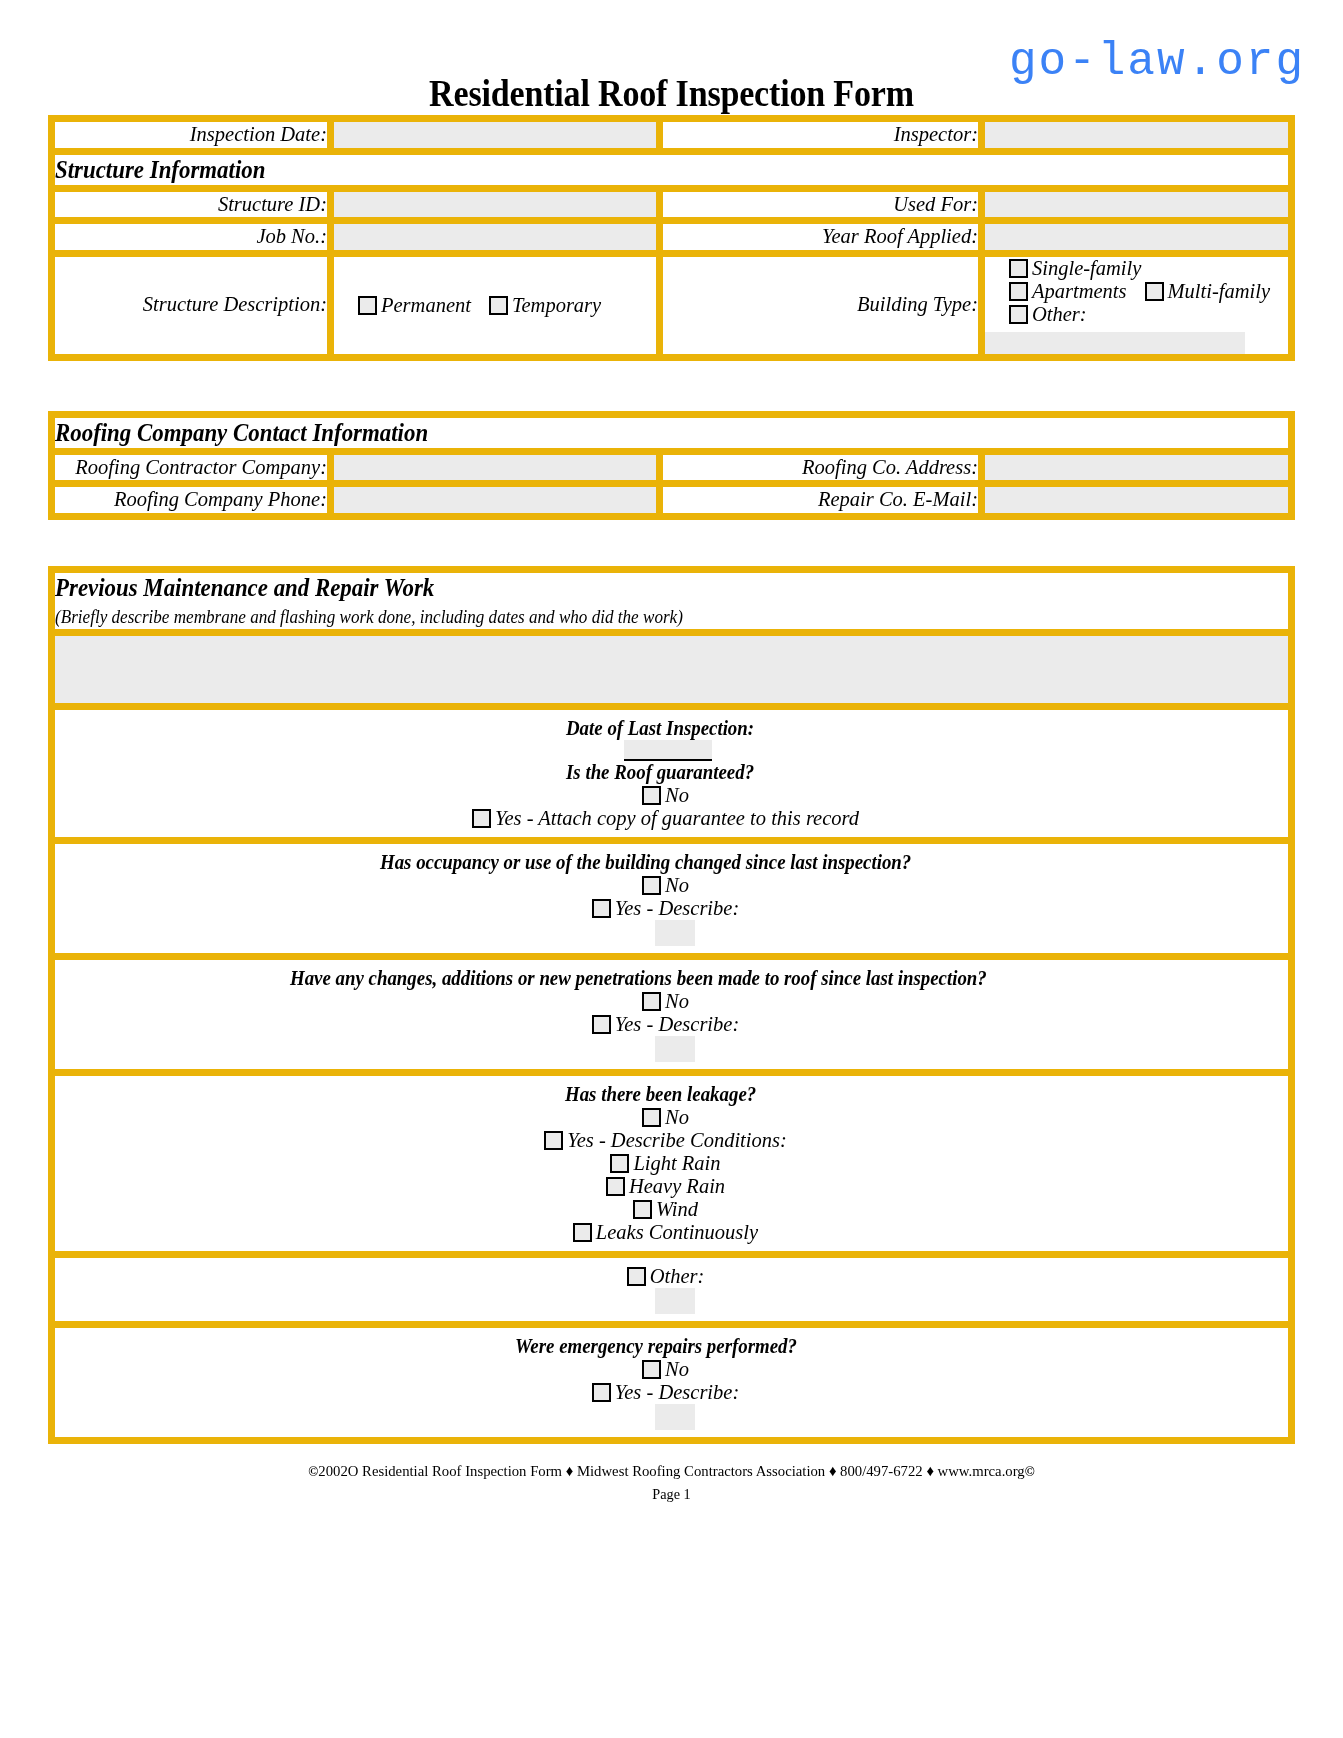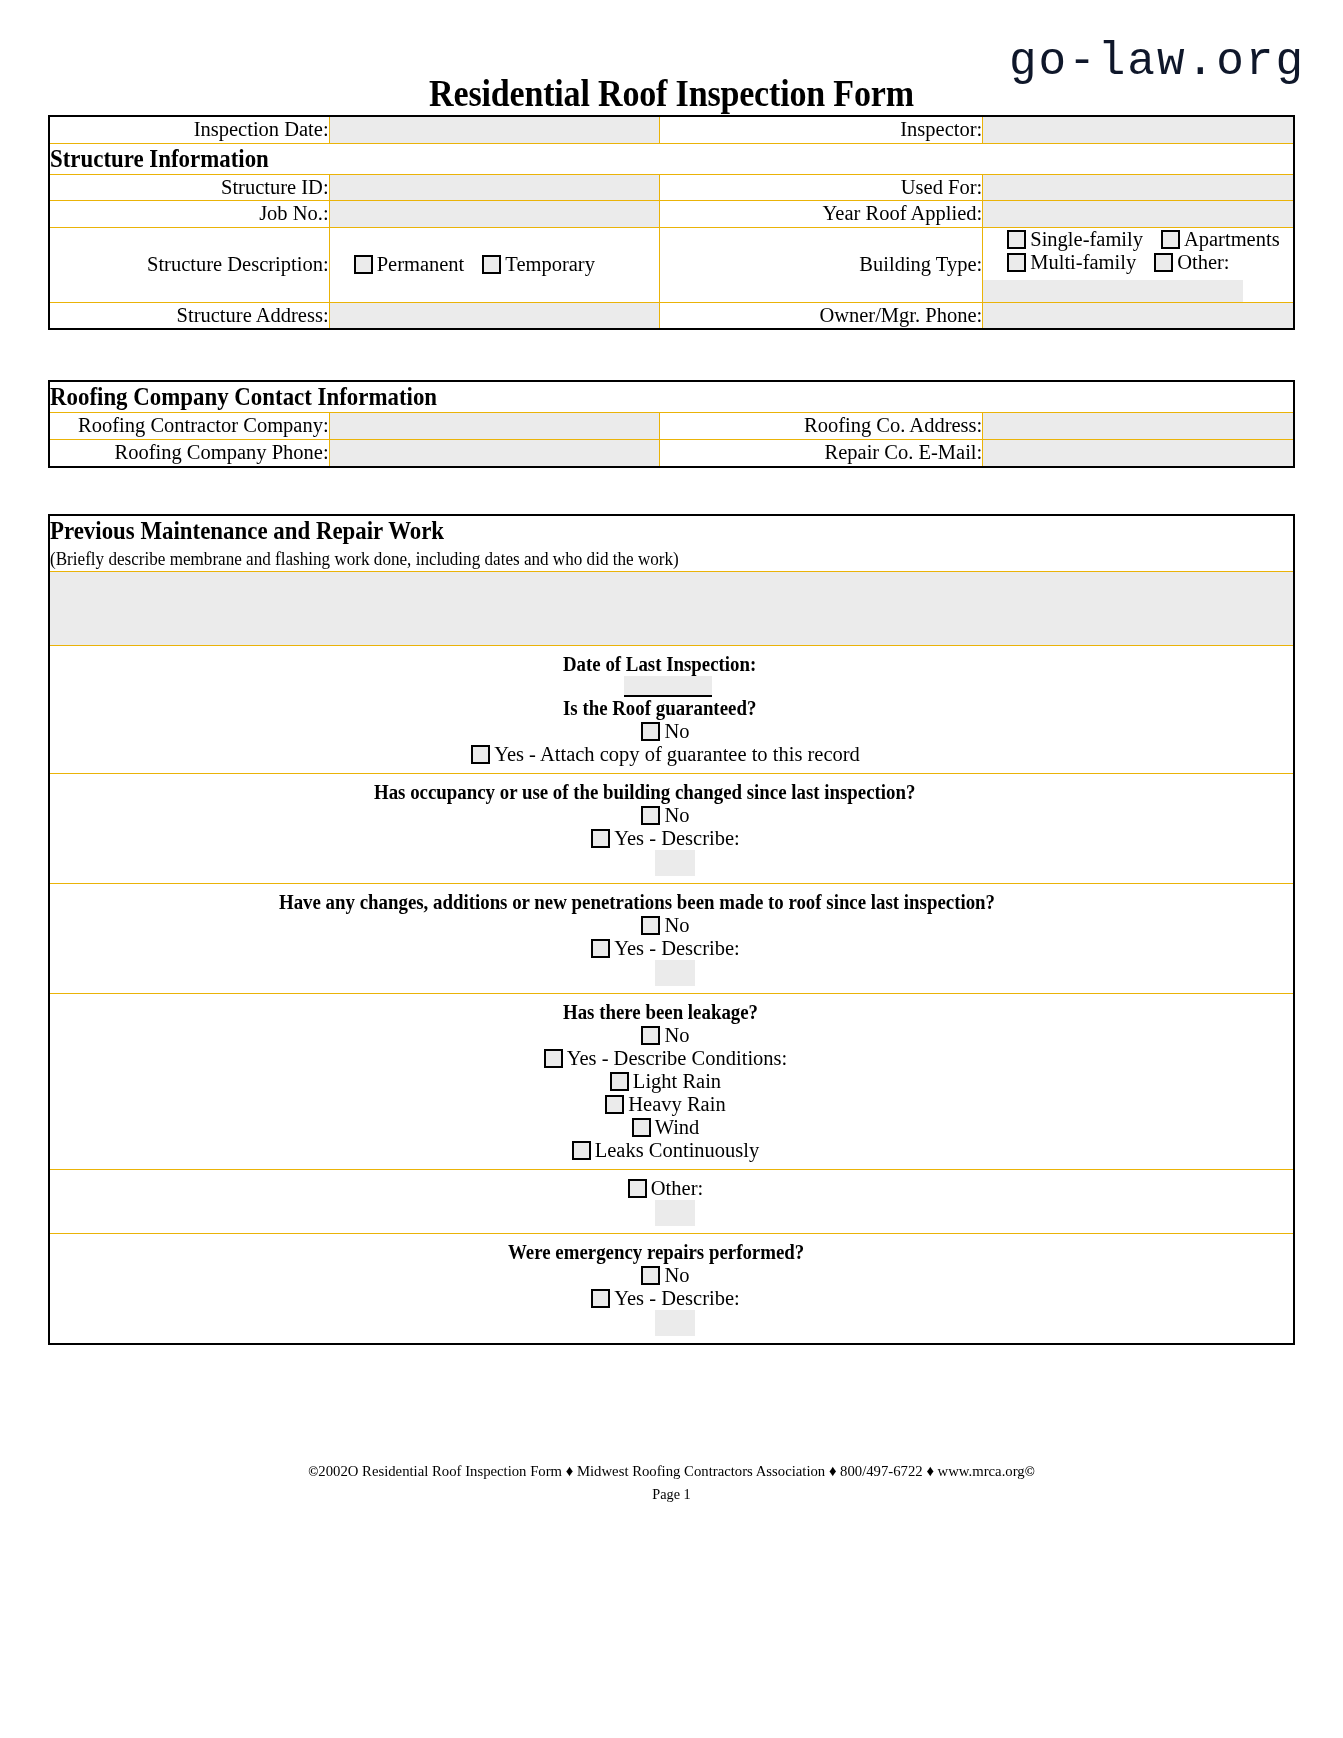--- a/index.html
+++ b/index.html
@@ -24,21 +24,21 @@
   }
 
   
   .watermark {
     position: absolute;
     top: 36px;
     right: 38px;
     font-family: "Liberation Mono", "DejaVu Sans Mono", monospace;
     font-size: 46px;
     letter-spacing: 2px;
-    color: #0f172a;
+    color: #3b82f6;
     white-space: nowrap;
     z-index: 5;
   }
 
   
   .form-title {
     text-align: center;
     font-size: 37px;
     font-weight: bold;
     letter-spacing: -0.2px;
@@ -49,23 +49,24 @@
 
   
   .block {
     margin: 0 48px;
     border: 2.5px solid #000;
     border-collapse: collapse;
     width: calc(100% - 96px);
     table-layout: fixed;
   }
   .block td {
-    border: 1px solid #eab308;
+    border: 7px solid #eab308;
     padding: 0;
     vertical-align: middle;
+    font-style: italic;
   }
   .label-cell {
     text-align: right;
     padding: 9px 10px 9px 6px;
     font-size: 20.5px;
     line-height: 1.25;
     background: #ffffff;
     white-space: normal;
   }
   .input-cell {
@@ -265,26 +266,20 @@
             <span class="cb-item">
               <span class="cb"></span>
               <span>Other:</span>
             </span>
           </div>
           <div class="other-input"></div>
         </td>
       </tr>
 
 
-      <tr>
-        <td class="label-cell">Structure Address:</td>
-        <td class="input-cell"></td>
-        <td class="label-cell">Owner/Mgr. Phone:</td>
-        <td class="input-cell"></td>
-      </tr>
 
     </tbody>
   </table>
 
   <div class="gap-lg"></div>
 
   <table class="block">
     <colgroup>
       <col style="width:22.5%">
       <col style="width:26.5%">

